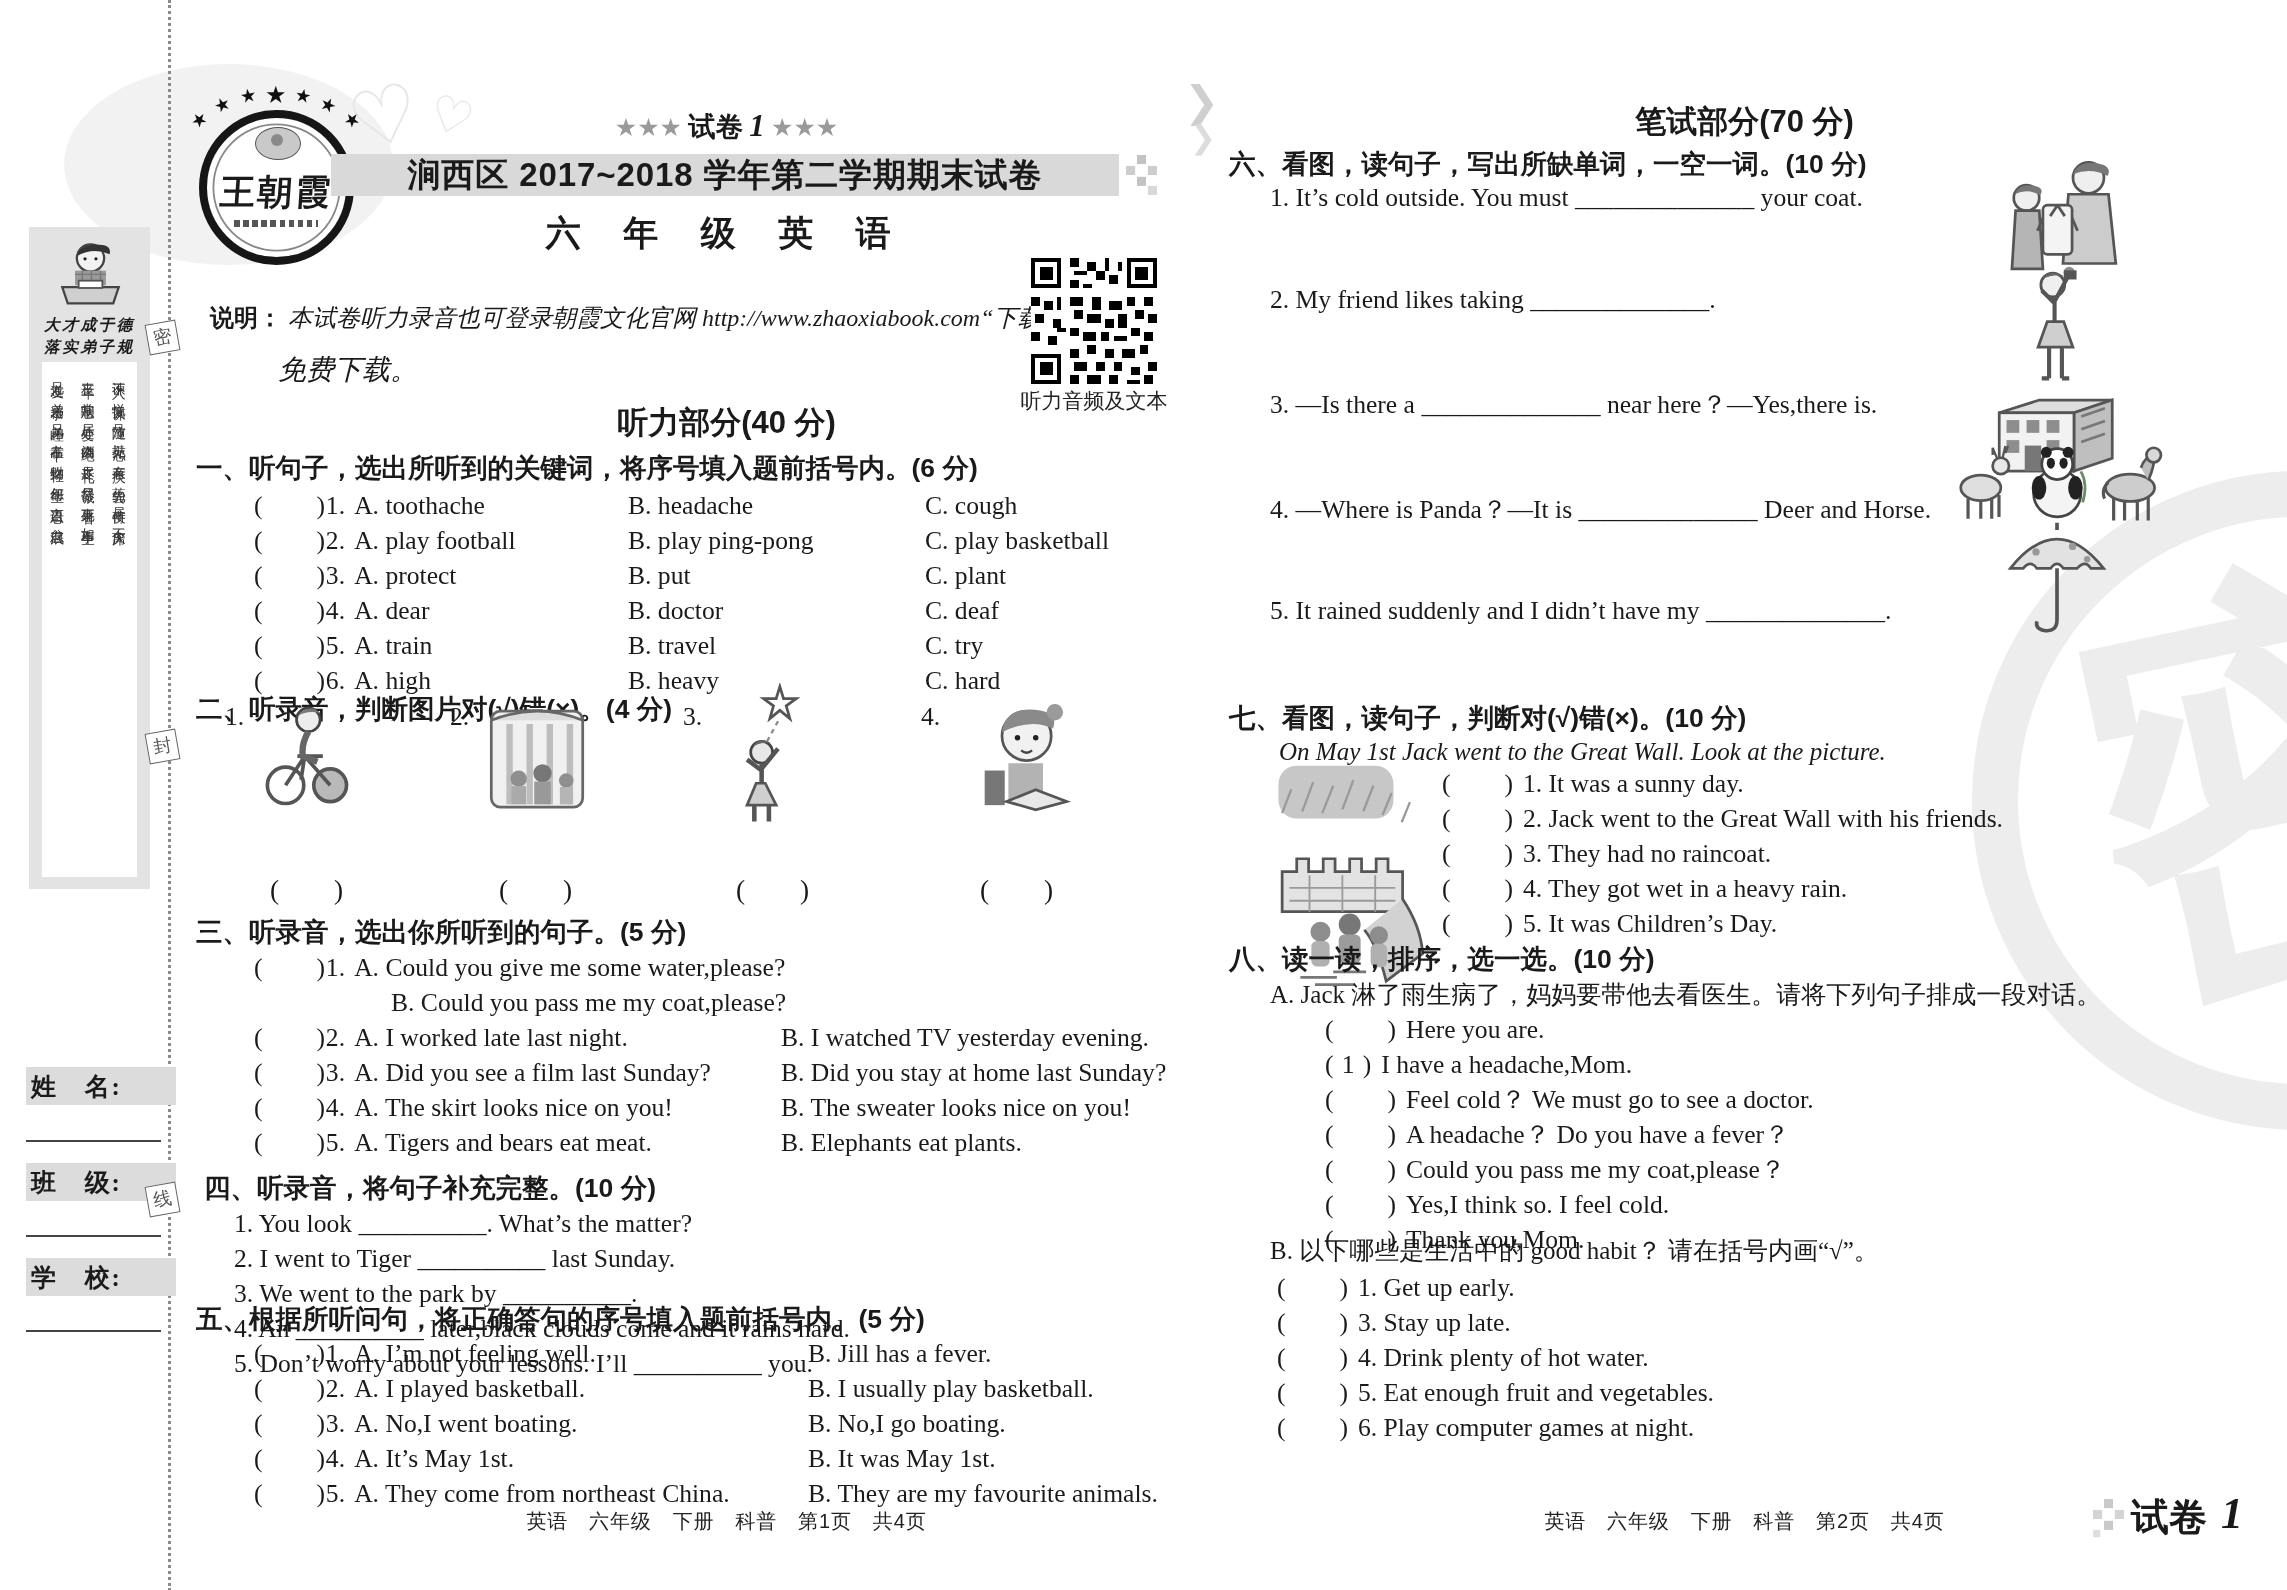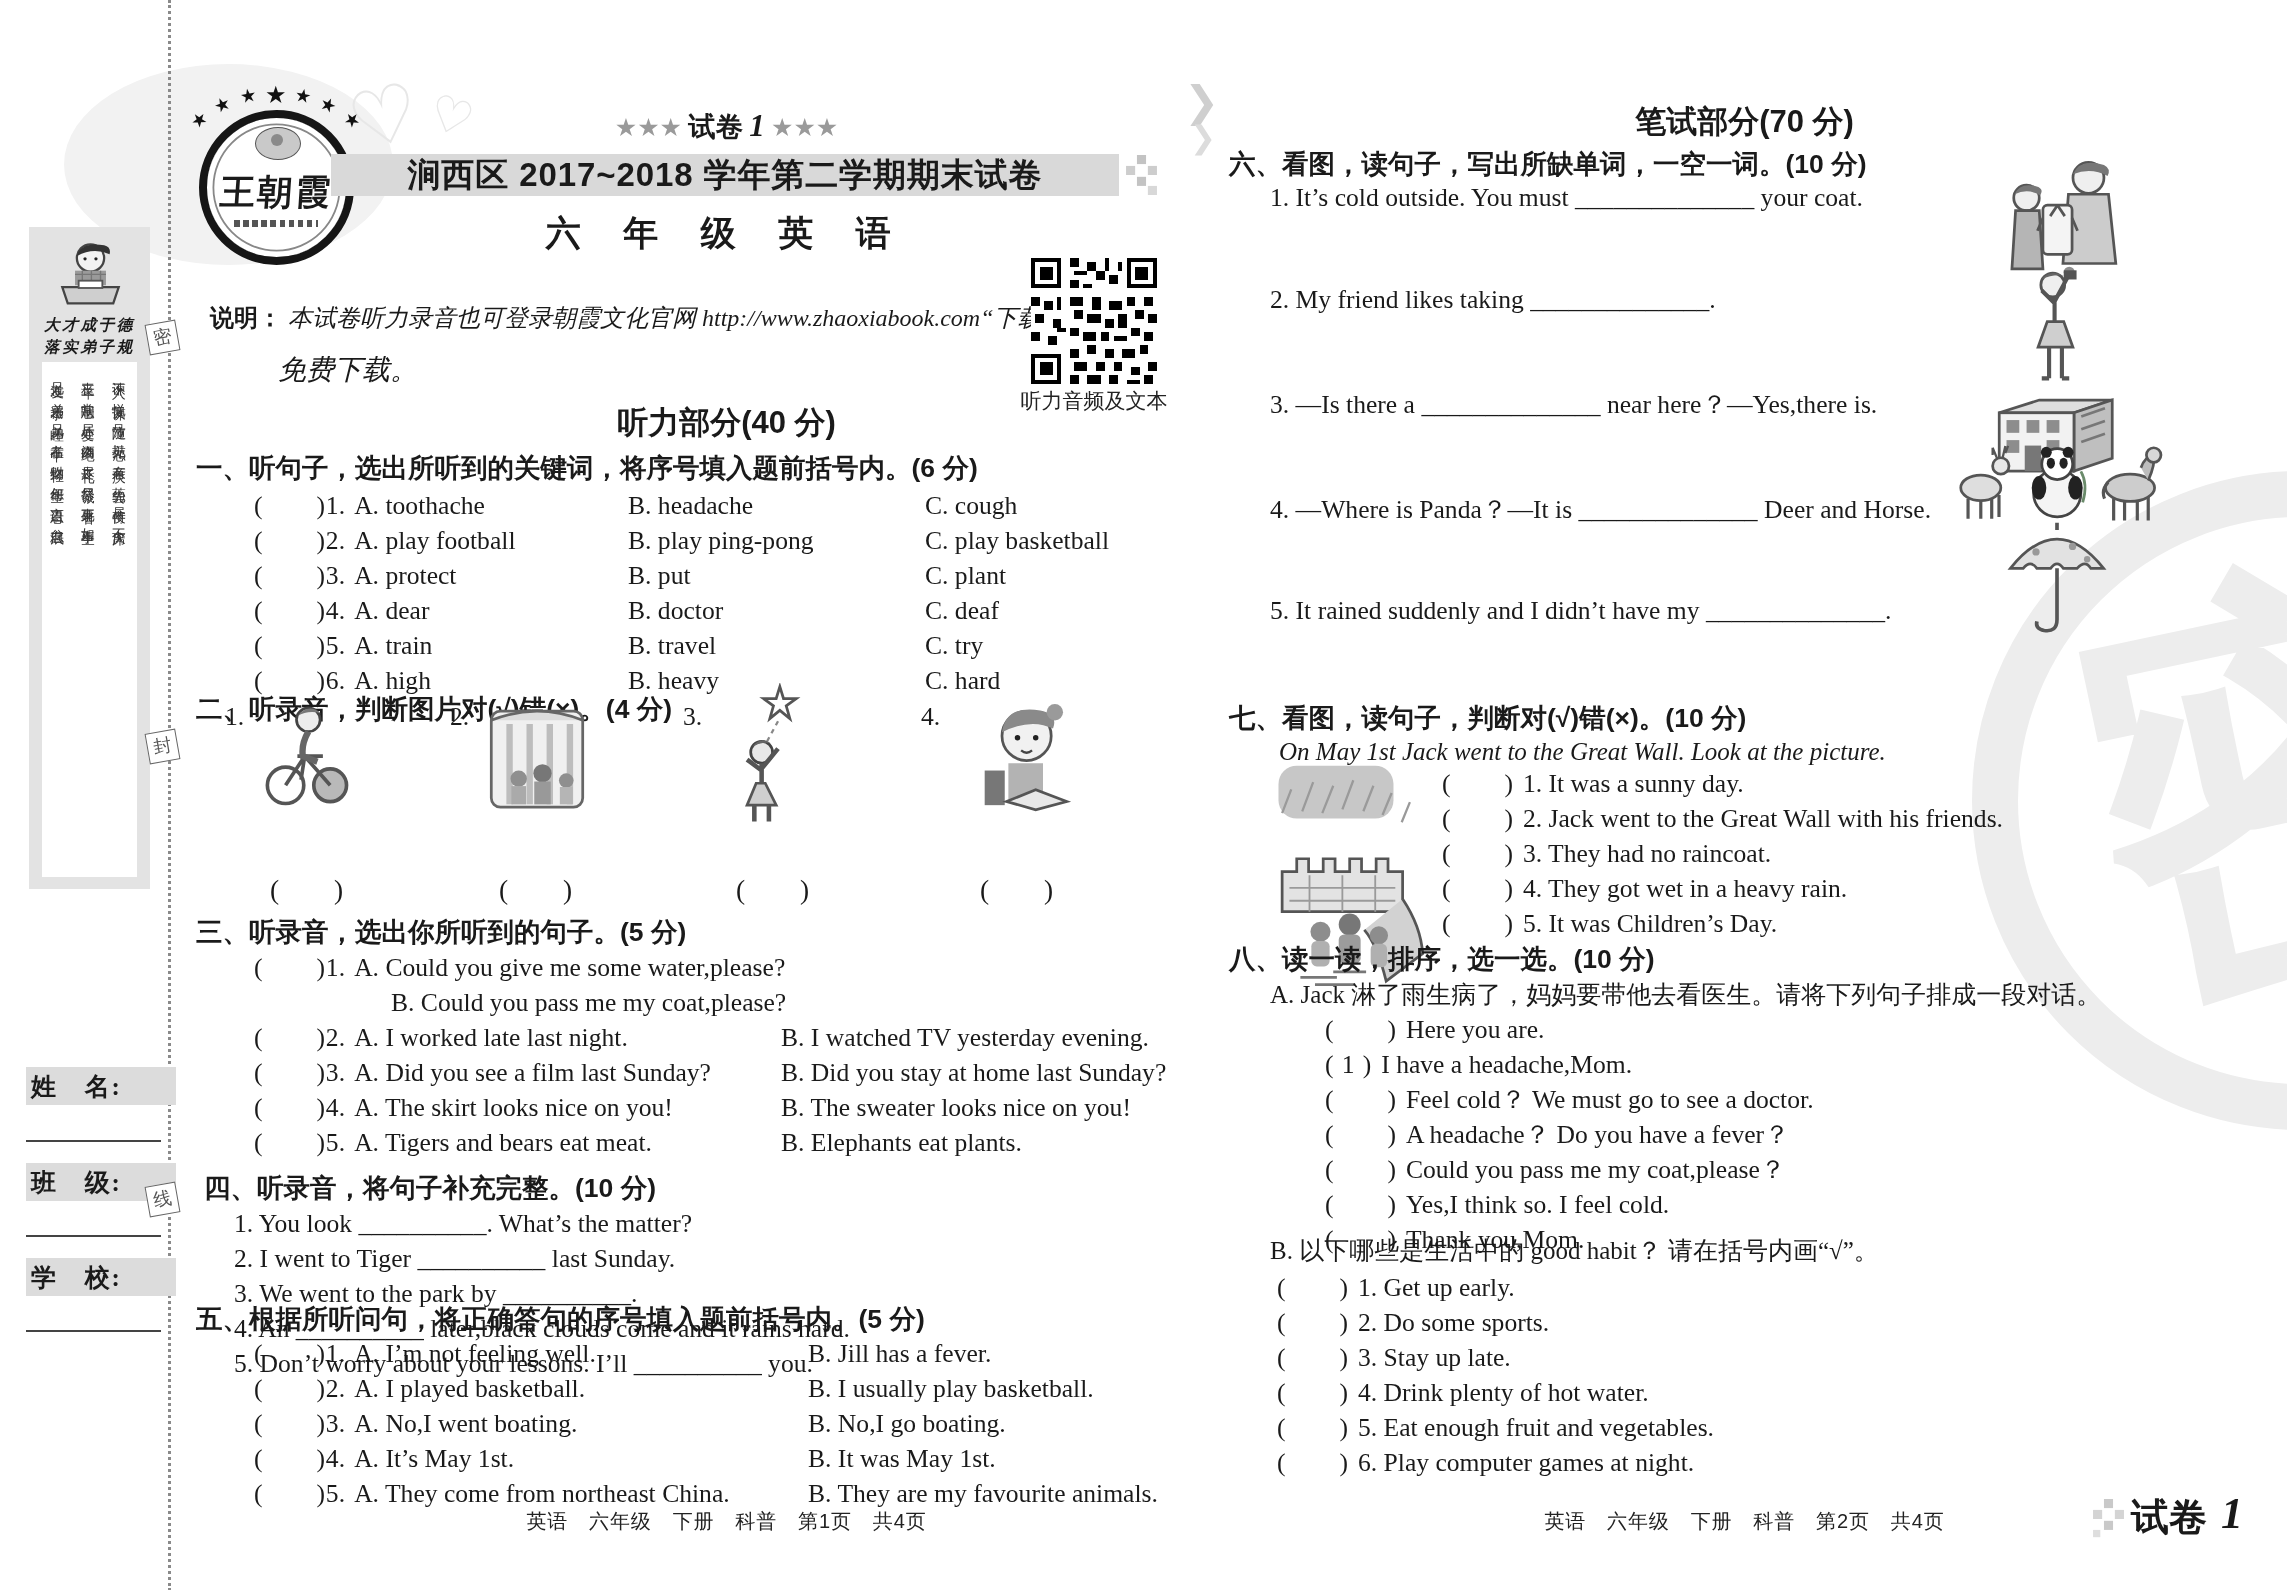--- a/index.html
+++ b/index.html
@@ -340,21 +340,20 @@
     <div class="r"><span class="bk" style="white-space:pre;">( 1 )</span><span class="a">I have a headache,Mom.</span></div>
     <div class="r"><span class="bk">(　　)</span><span class="a">Feel cold？ We must go to see a doctor.</span></div>
     <div class="r"><span class="bk">(　　)</span><span class="a">A headache？ Do you have a fever？</span></div>
     <div class="r"><span class="bk">(　　)</span><span class="a">Could you pass me my coat,please？</span></div>
     <div class="r"><span class="bk">(　　)</span><span class="a">Yes,I think so. I feel cold.</span></div>
     <div class="r"><span class="bk">(　　)</span><span class="a">Thank you,Mom.</span></div>
   </div>
   <div class="abs nw" style="left:1270px;top:1234px;font-size:25px;">B. 以下哪些是生活中的 good habit？ 请在括号内画“√”。</div>
   <div class="abs" style="left:1277px;top:1270px;width:914px;">
     <div class="r"><span class="bk">(　　)</span><span class="a">1. Get up early.</span></div>
-    <div class="r"><span class="bk">(　　)</span><span class="a">2. Do some sports.</span></div>
     <div class="r"><span class="bk">(　　)</span><span class="a">3. Stay up late.</span></div>
     <div class="r"><span class="bk">(　　)</span><span class="a">4. Drink plenty of hot water.</span></div>
     <div class="r"><span class="bk">(　　)</span><span class="a">5. Eat enough fruit and vegetables.</span></div>
     <div class="r"><span class="bk">(　　)</span><span class="a">6. Play computer games at night.</span></div>
   </div>
 
   <div class="abs footer ctr" style="left:1297px;top:1508px;width:895px;">英语　六年级　下册　科普　第2页　共4页</div>
 
   <div class="abs" style="left:2091px;top:1486px;width:183px;height:64px;">
     <svg class="abs" style="left:0;top:12.8px;" width="35" height="40" viewBox="0 0 38 44">

